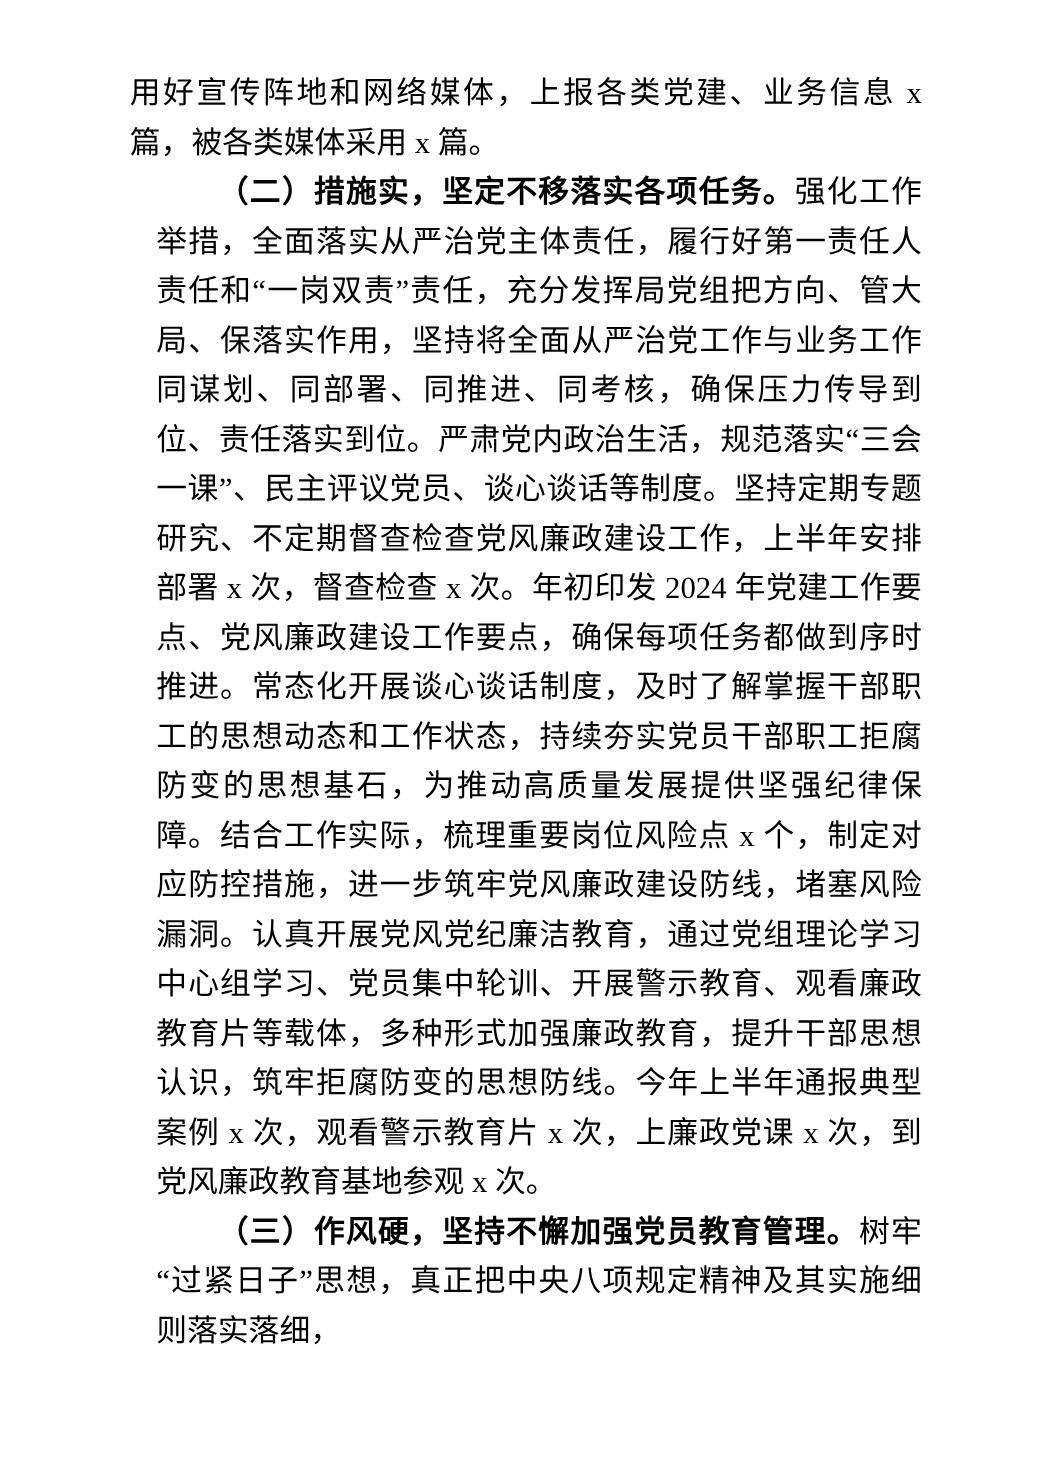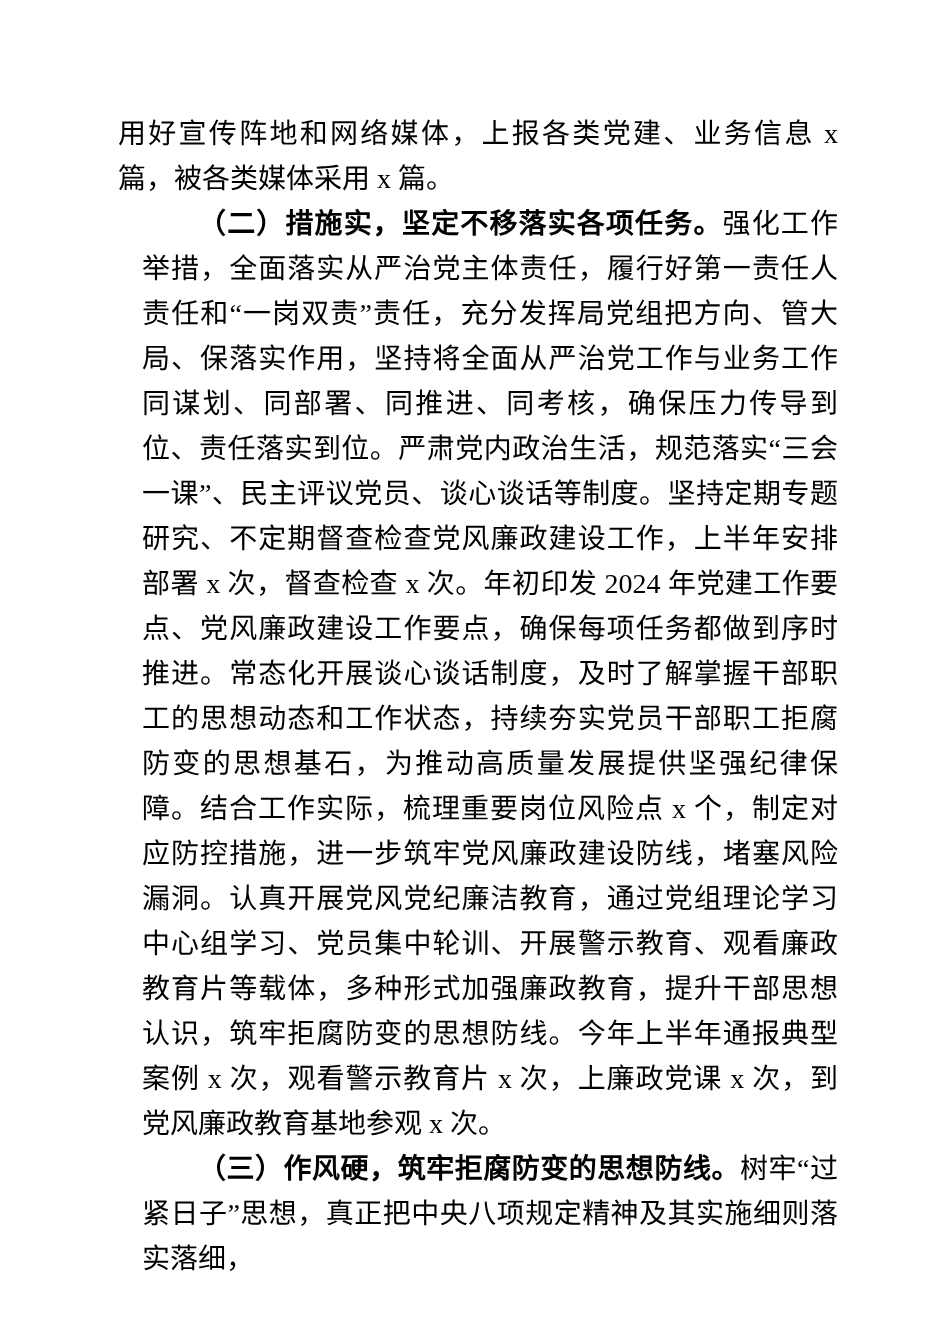--- a/index.html
+++ b/index.html
@@ -10,21 +10,21 @@
   body {
     width: 950px;
     height: 1344px;
     overflow: hidden;
   }
   .page {
     box-sizing: border-box;
     width: 950px;
     height: 1344px;
     background: #ffffff;
-    padding: 111px 112px 0 118px;
+    padding: 63px 112px 0 118px;
   }
   .doc-body {
     width: 100%;
   }
   .para {
     margin: 0;
     font-family: "Liberation Serif", "DejaVu Serif", serif;
     font-size: 28px;
     line-height: 45px;
     color: #000000;
@@ -43,15 +43,15 @@
     font-weight: 700;
   }
 </style>
 </head>
 <body>
 
 <div class="page">
   <div class="doc-body">
       <p class="para"><span class="run">用好宣传阵地和网络媒体，上报各类党建、业务信息 x 篇，被各类媒体采用 x 篇。</span></p>
       <p class="para indent"><span class="run bold">（二）措施实，坚定不移落实各项任务。</span><span class="run">强化工作举措，全面落实从严治党主体责任，履行好第一责任人责任和“一岗双责”责任，充分发挥局党组把方向、管大局、保落实作用，坚持将全面从严治党工作与业务工作同谋划、同部署、同推进、同考核，确保压力传导到位、责任落实到位。严肃党内政治生活，规范落实“三会一课”、民主评议党员、谈心谈话等制度。坚持定期专题研究、不定期督查检查党风廉政建设工作，上半年安排部署 x 次，督查检查 x 次。年初印发 2024 年党建工作要点、党风廉政建设工作要点，确保每项任务都做到序时推进。常态化开展谈心谈话制度，及时了解掌握干部职工的思想动态和工作状态，持续夯实党员干部职工拒腐防变的思想基石，为推动高质量发展提供坚强纪律保障。结合工作实际，梳理重要岗位风险点 x 个，制定对应防控措施，进一步筑牢党风廉政建设防线，堵塞风险漏洞。认真开展党风党纪廉洁教育，通过党组理论学习中心组学习、党员集中轮训、开展警示教育、观看廉政教育片等载体，多种形式加强廉政教育，提升干部思想认识，筑牢拒腐防变的思想防线。今年上半年通报典型案例 x 次，观看警示教育片 x 次，上廉政党课 x 次，到党风廉政教育基地参观 x 次。</span></p>
-      <p class="para indent"><span class="run bold">（三）作风硬，筑牢拒腐防变的思想防线。</span><span class="run">树牢“过紧日子”思想，真正把中央八项规定精神及其实施细则落实落细，</span></p>
+      <p class="para indent"><span class="run bold">（三）作风硬，坚持不懈加强党员教育管理。</span><span class="run">树牢“过紧日子”思想，真正把中央八项规定精神及其实施细则落实落细，</span></p>
     </div>
 </div>
 
 </body></html>

